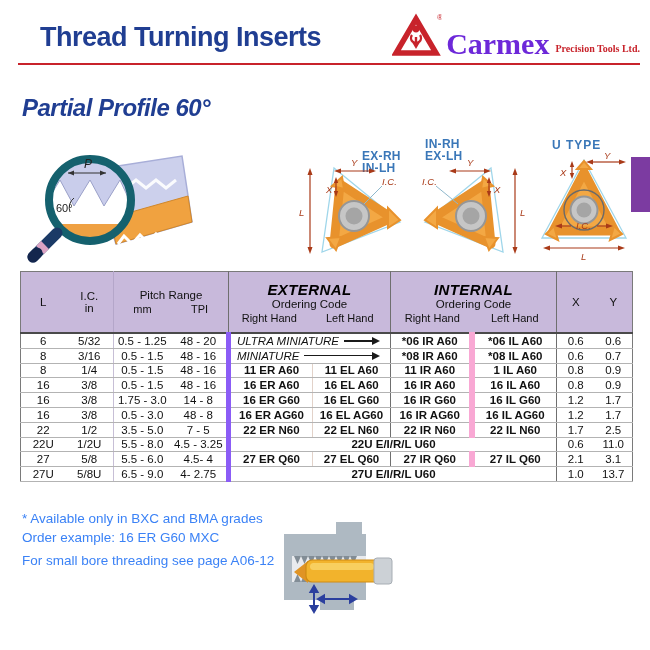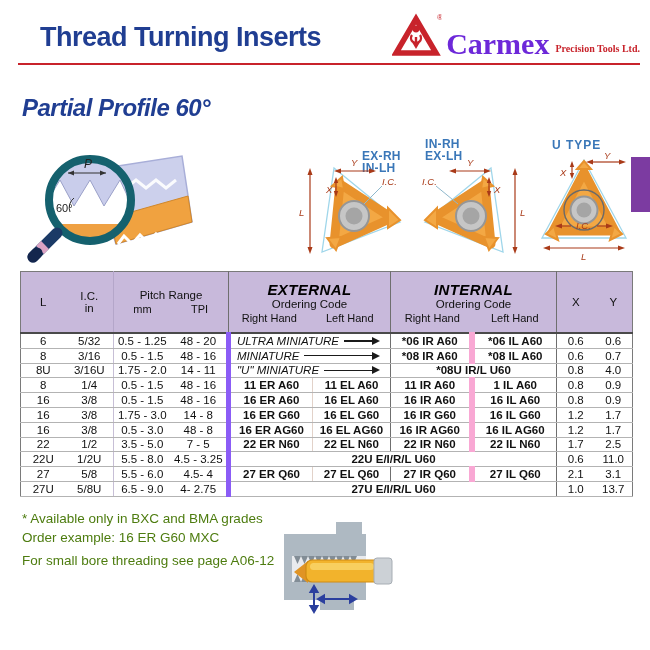--- a/index.html
+++ b/index.html
@@ -53,21 +53,21 @@
   td.intspan{background:#dde6f0;color:#2a93ba;font-weight:bold;border-right:1px solid #6f6f6f;}
   td.spanall{background:#eadfc2;color:#2a93ba;font-weight:bold;border-right:1px solid #6f6f6f;}
   .wrap{display:flex;align-items:center;height:100%;padding:0 8px 0 6px;}
   .mlab{font-style:italic;font-size:11.5px;color:#111;white-space:nowrap;}
   .arr{flex:1;height:1.5px;background:#1a1a1a;position:relative;margin:0 4px 0 5px;min-width:12px;}
   .arr::after{content:"";position:absolute;right:-2px;top:-3.4px;width:0;height:0;
               border-left:8px solid #1a1a1a;border-top:4px solid transparent;
               border-bottom:4px solid transparent;}
 
   
-  .note{position:absolute;left:22px;font-size:13.5px;color:#4d7c0f;}
+  .note{position:absolute;left:22px;font-size:13.5px;color:#3b82f6;}
 </style>
 </head>
 <body>
 
 <div id="page">
 
   <div class="title">Thread Turning Inserts</div>
   <div class="logo">
     <svg width="50" height="46" viewBox="0 0 50 46" style="position:static">
       <polygon points="24,6 44,40 4,40" fill="none" stroke="#c8232b" stroke-width="5.5"></polygon>
@@ -278,35 +278,20 @@
               <span class="mlab">MINIATURE</span>
               <span class="arr"></span>
             </div>
           </td>
           <td class="intrh">*08 IR A60</td>
           <td class="intlh">*08 IL A60</td>
           <td class="x">0.6</td>
           <td class="y">0.7</td>
         </tr>
         <tr>
-          <td class="l">8U</td>
-          <td class="ic">3/16U</td>
-          <td class="mm">1.75 - 2.0</td>
-          <td class="tpi">14 - 11</td>
-          <td class="extlabel" colspan="2">
-            <div class="wrap">
-              <span class="mlab">"U" MINIATURE</span>
-              <span class="arr"></span>
-            </div>
-          </td>
-          <td class="intspan" colspan="2">*08U IR/L U60</td>
-          <td class="x">0.8</td>
-          <td class="y">4.0</td>
-        </tr>
-        <tr>
           <td class="l">8</td>
           <td class="ic">1/4</td>
           <td class="mm">0.5 - 1.5</td>
           <td class="tpi">48 - 16</td>
           <td class="extrh">11 ER A60</td>
           <td class="extlh">11 EL A60</td>
           <td class="intrh">11 IR A60</td>
           <td class="intlh">1 IL A60</td>
           <td class="x">0.8</td>
           <td class="y">0.9</td>

